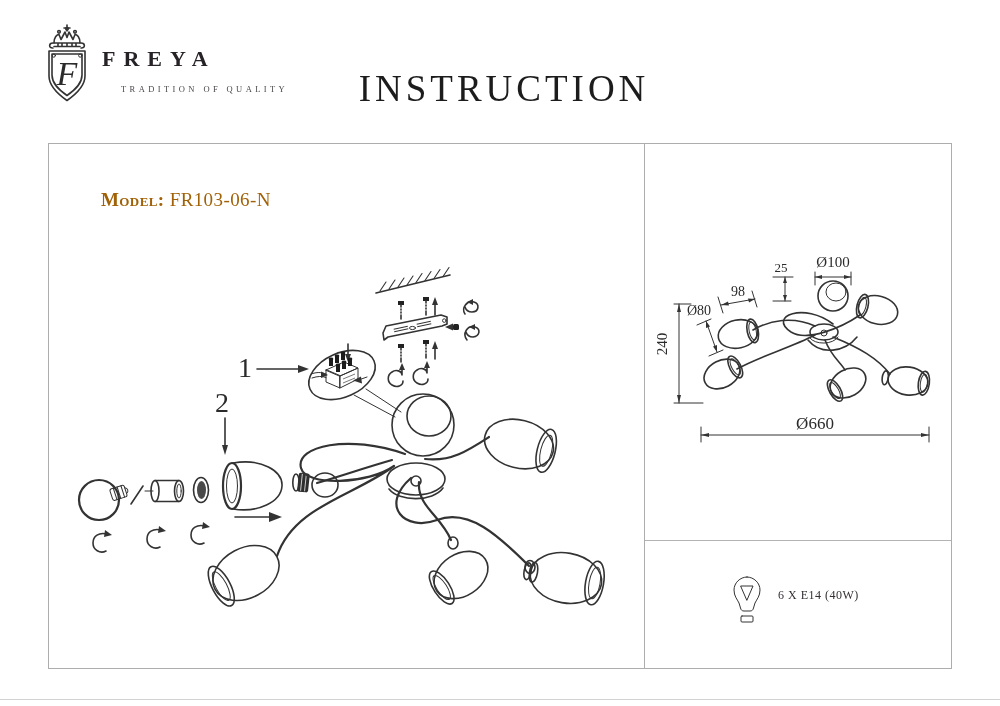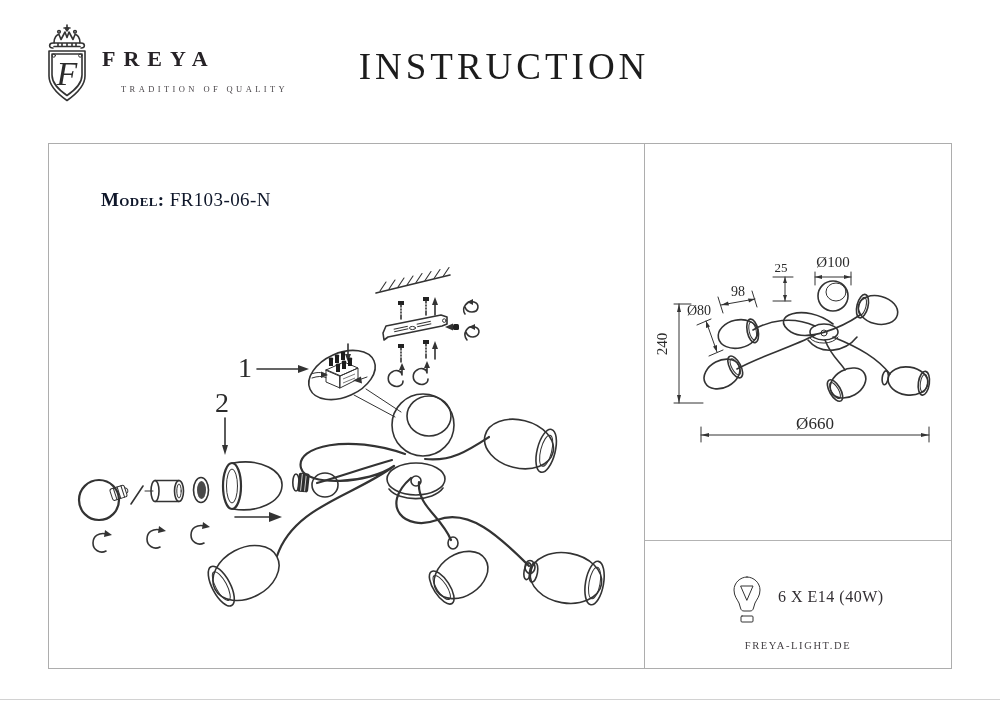--- a/index.html
+++ b/index.html
@@ -7,38 +7,38 @@
               font-family:"Liberation Serif", serif; color:#2b2b2b; }
   .page { position:relative; width:1000px; height:706px; background:#fff; }
 
   
   .logo { position:absolute; left:44px; top:18px; width:320px; height:100px; }
   .emblem { position:absolute; left:0; top:4px; }
   .brand-name { position:absolute; left:58px; top:28px; font-size:22px; font-weight:bold;
                 letter-spacing:8px; color:#262226; white-space:nowrap; }
   .brand-tagline { position:absolute; left:61px; top:66px; font-size:8.5px; letter-spacing:3.4px;
                    color:#4c484c; white-space:nowrap;margin-left:16px; }
-  .page-title { position:absolute; left:504px; top:45px; transform:translateX(-50%);
+  .page-title { position:absolute; left:504px; top:67px; transform:translateX(-50%);
                 font-size:37px; letter-spacing:4px; color:#1c1c1c; white-space:nowrap; }
 
   
   .panel { position:absolute; top:143px; border:1px solid #adadad; background:#fff; }
   .panel-left  { left:48px;  width:597px; height:526px; }
   .panel-right { left:645px; width:307px; height:526px; border-left:none; }
   .panel svg.fill { position:absolute; left:0; top:0; width:100%; height:100%; }
 
   .model-block { position:absolute; left:52px; top:43px; font-size:19px; line-height:25px;
-                 font-variant:small-caps; letter-spacing:0.4px; color:#0f172a; }
+                 font-variant:small-caps; letter-spacing:0.4px; color:#a16207; }
   .model-label { font-weight:bold; }
 
   .divider { position:absolute; left:0; right:0; top:396px; border-top:1px solid #b3b3b3; }
 
   .spec-row { position:absolute; left:0; top:398px; width:100%; height:128px; }
   .bulb-icon { position:absolute; left:86px; top:32px; }
-  .lamp-spec { position:absolute; left:133px; top:46px; font-size:16px; letter-spacing:0.5px;
+  .lamp-spec { position:absolute; left:133px; top:46px; font-size:12px; letter-spacing:0.5px;
                color:#332f33; white-space:nowrap; }
   .website { position:absolute; left:0; top:98px; width:100%; text-align:center;
              font-size:10.5px; letter-spacing:1.6px; color:#454145; }
 
   .bottom-rule { position:absolute; left:0; top:699px; width:1000px; border-top:1px solid #d2d2d2; }
 
   svg text { font-family:"Liberation Serif", serif; fill:#2b2b2b; }
   .ln   { stroke:#333; fill:none; stroke-width:1.6; stroke-linecap:round; stroke-linejoin:round; }
   .ln2  { stroke:#333; fill:none; stroke-width:2.2; stroke-linecap:round; stroke-linejoin:round; }
   .thin { stroke:#333; fill:none; stroke-width:1;   stroke-linecap:round; }
@@ -390,18 +390,17 @@
 
     <div class="spec-row">
       <svg class="bulb-icon" width="32" height="62" viewBox="0 0 32 62">
         <g class="thin" stroke-width="1.1">
           <path d="M16,3 C23,3 29,9 29,16 C29,22 26,25 24,29 L22.5,34 C22,36 21,37 19,37 H13 C11,37 10,36 9.5,34 L8,29 C6,25 3,22 3,16 C3,9 9,3 16,3 Z"></path>
           <path d="M10,12 H22 L16,26 Z"></path>
           <rect x="10" y="42" width="12" height="6" rx="1"></rect>
         </g>
       </svg>
       <div class="lamp-spec">6 X E14 (40W)</div>
-      <div class="website">FREYA-LIGHT.DE</div>
     </div>
   </div>
 
   <div class="bottom-rule"></div>
 </div>
 
 </body></html>

